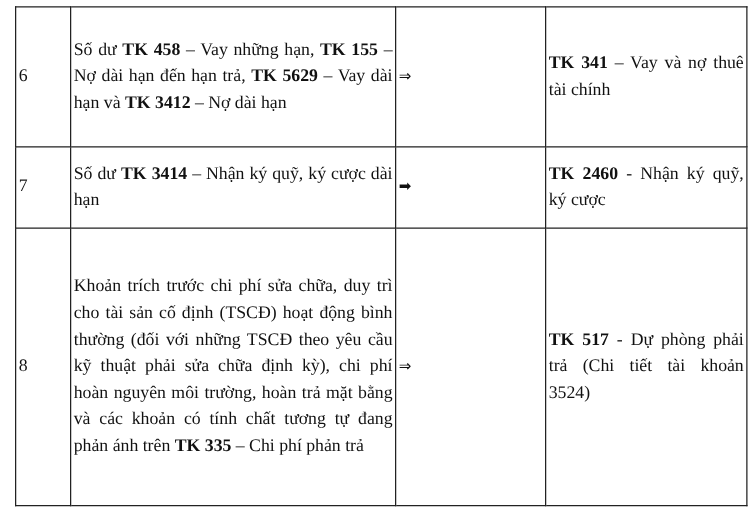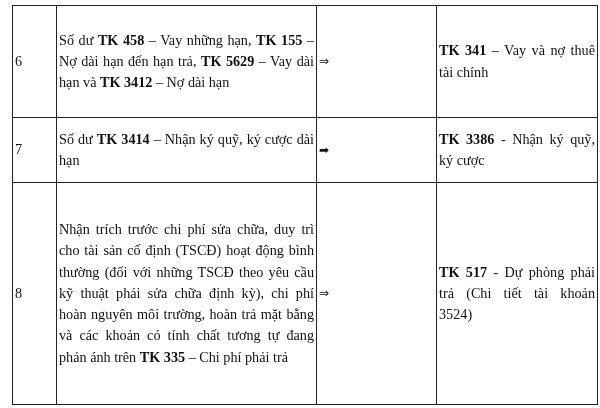--- a/index.html
+++ b/index.html
@@ -34,22 +34,22 @@
     <tr class="r6">
       <td class="c-no">6</td>
       <td class="c-src"><span>Số dư </span><b>TK 458</b><span> – Vay những hạn, </span><b>TK 155</b><span> – Nợ dài hạn đến hạn trả, </span><b>TK 5629</b><span> – Vay dài hạn và </span><b>TK 3412</b><span> – Nợ dài hạn</span></td>
       <td class="c-arrow"><span class="arrow">⇒</span></td>
       <td class="c-dst"><b>TK 341</b><span> – Vay và nợ thuê tài chính</span></td>
     </tr>
     <tr class="r7">
       <td class="c-no">7</td>
       <td class="c-src"><span>Số dư </span><b>TK 3414</b><span> – Nhận ký quỹ, ký cược dài hạn</span></td>
       <td class="c-arrow"><span class="arrow">➡</span></td>
-      <td class="c-dst"><b>TK 3386</b><span> - Nhận ký quỹ, ký cược</span></td>
+      <td class="c-dst"><b>TK 2460</b><span> - Nhận ký quỹ, ký cược</span></td>
     </tr>
     <tr class="r8">
       <td class="c-no">8</td>
-      <td class="c-src"><span>Nhận trích trước chi phí sửa chữa, duy trì cho tài sản cố định (TSCĐ) hoạt động bình thường (đối với những TSCĐ theo yêu cầu kỹ thuật phải sửa chữa định kỳ), chi phí hoàn nguyên môi trường, hoàn trả mặt bằng và các khoản có tính chất tương tự đang phản ánh trên </span><b>TK 335</b><span> – Chi phí phải trả</span></td>
+      <td class="c-src"><span>Khoản trích trước chi phí sửa chữa, duy trì cho tài sản cố định (TSCĐ) hoạt động bình thường (đối với những TSCĐ theo yêu cầu kỹ thuật phải sửa chữa định kỳ), chi phí hoàn nguyên môi trường, hoàn trả mặt bằng và các khoản có tính chất tương tự đang phản ánh trên </span><b>TK 335</b><span> – Chi phí phản trả</span></td>
       <td class="c-arrow"><span class="arrow">⇒</span></td>
       <td class="c-dst"><b>TK 517</b><span> - Dự phòng phải trả (Chi tiết tài khoản 3524)</span></td>
     </tr>
   </tbody>
 </table>
 
 </body></html>

